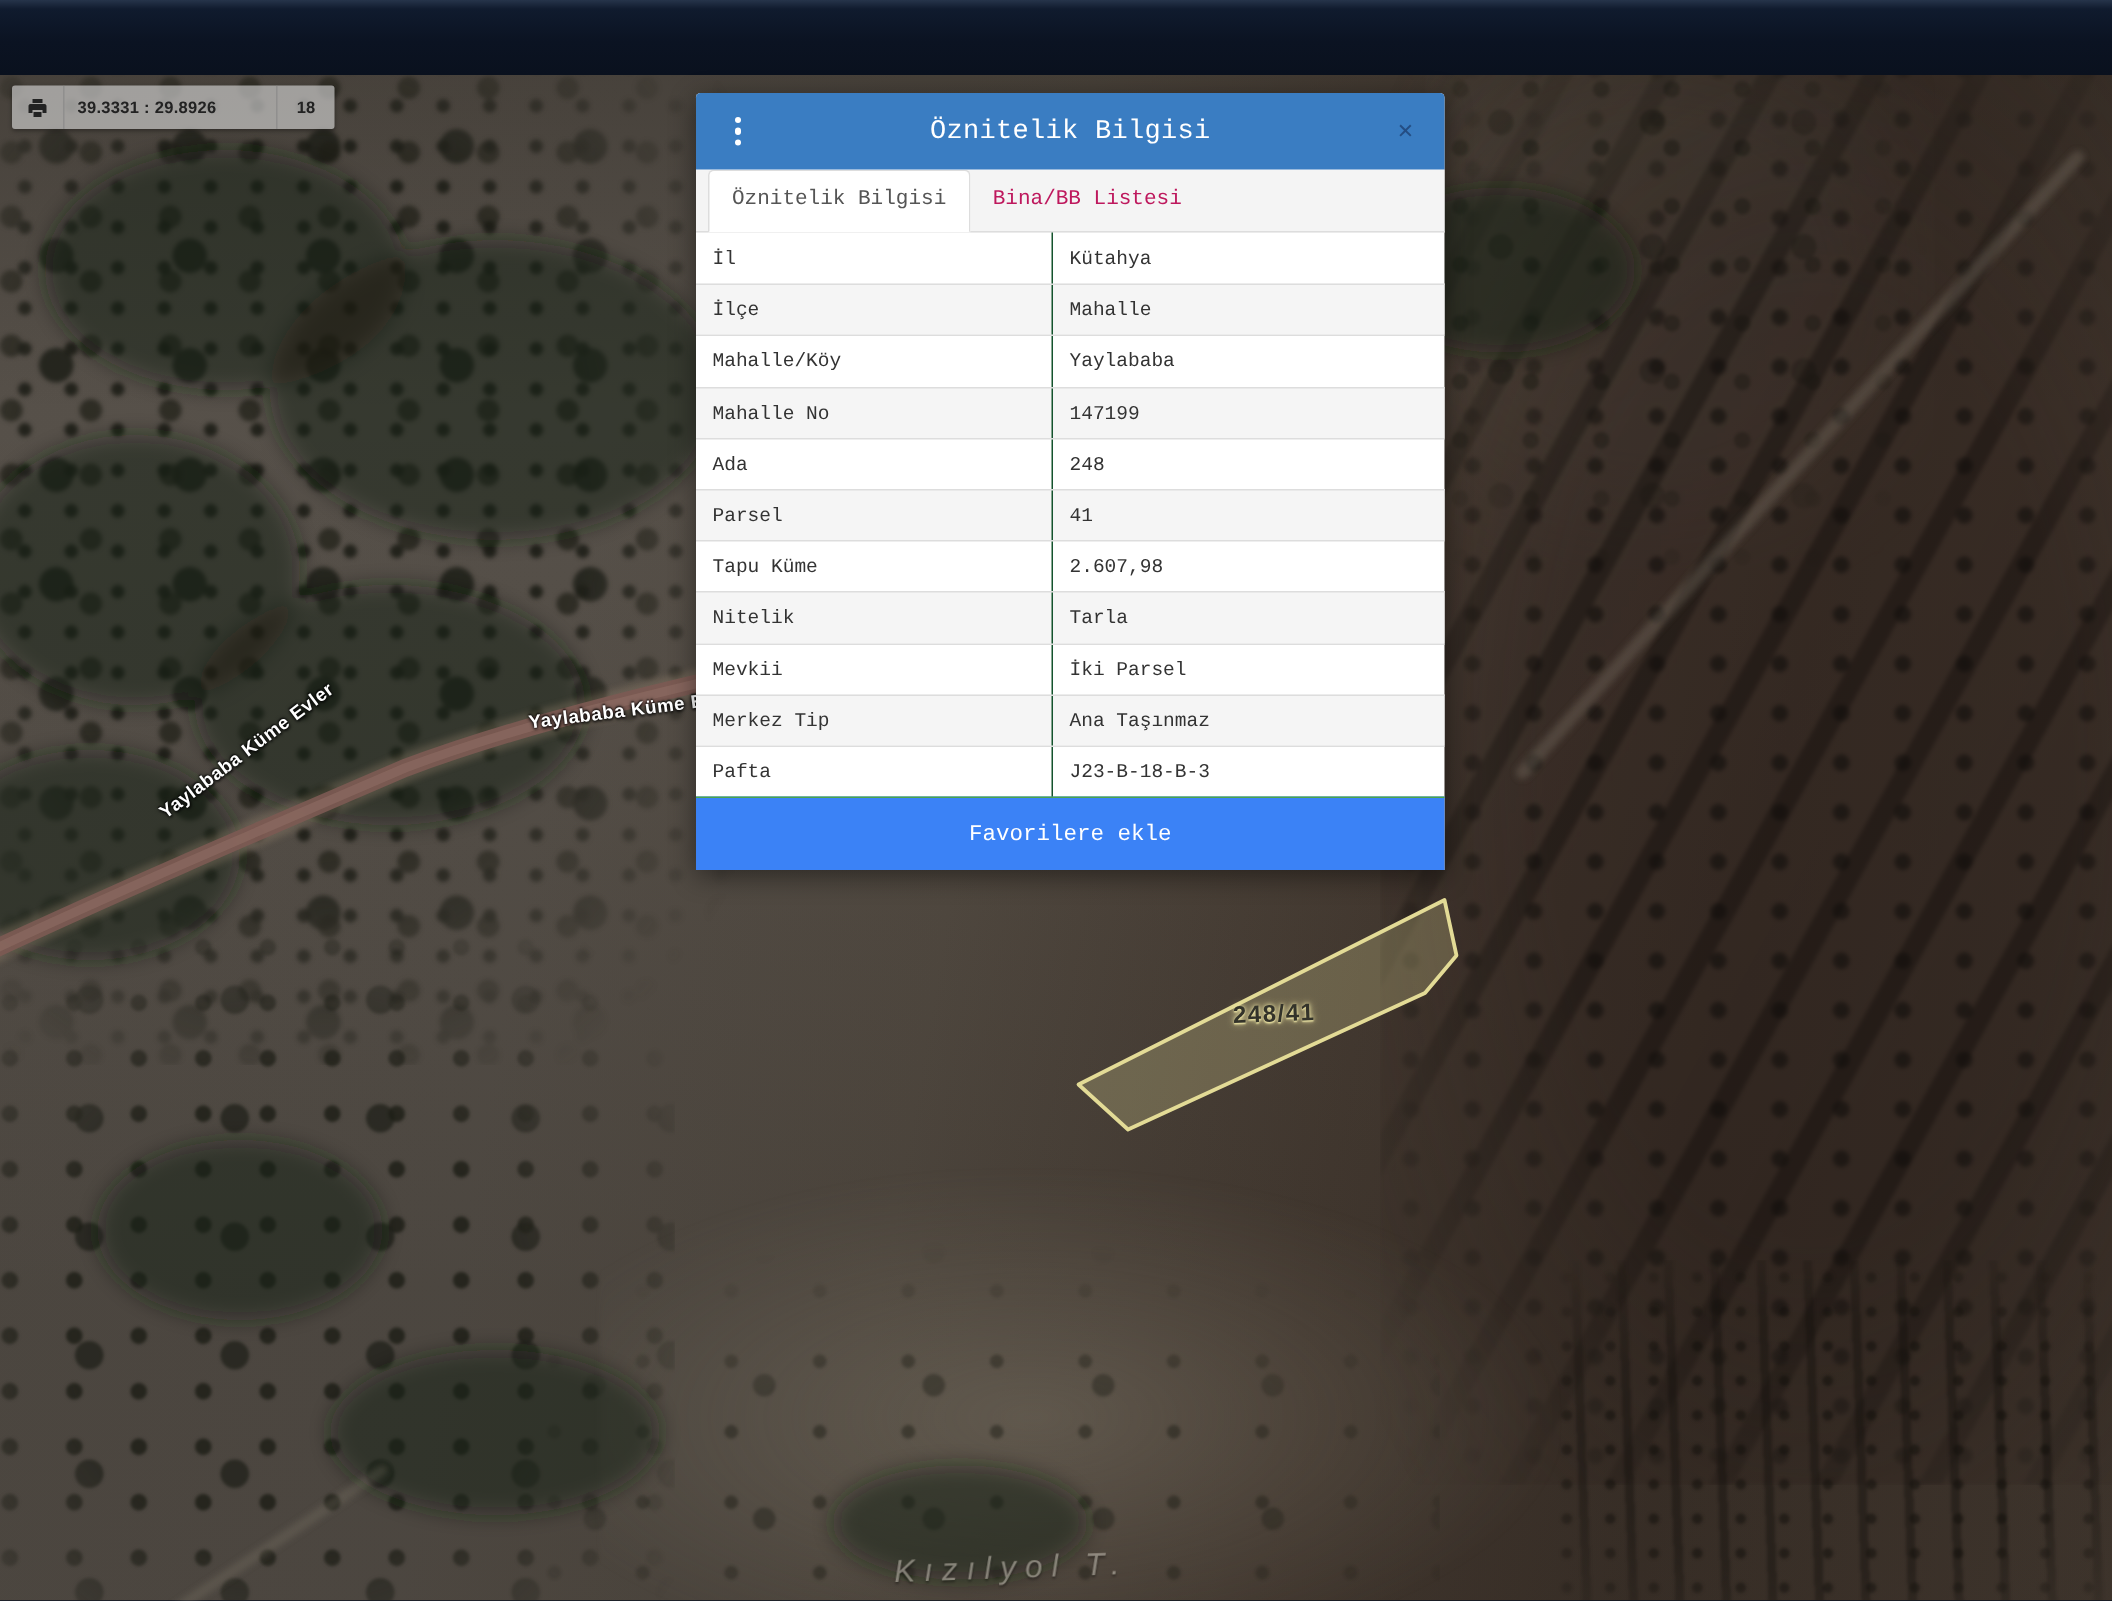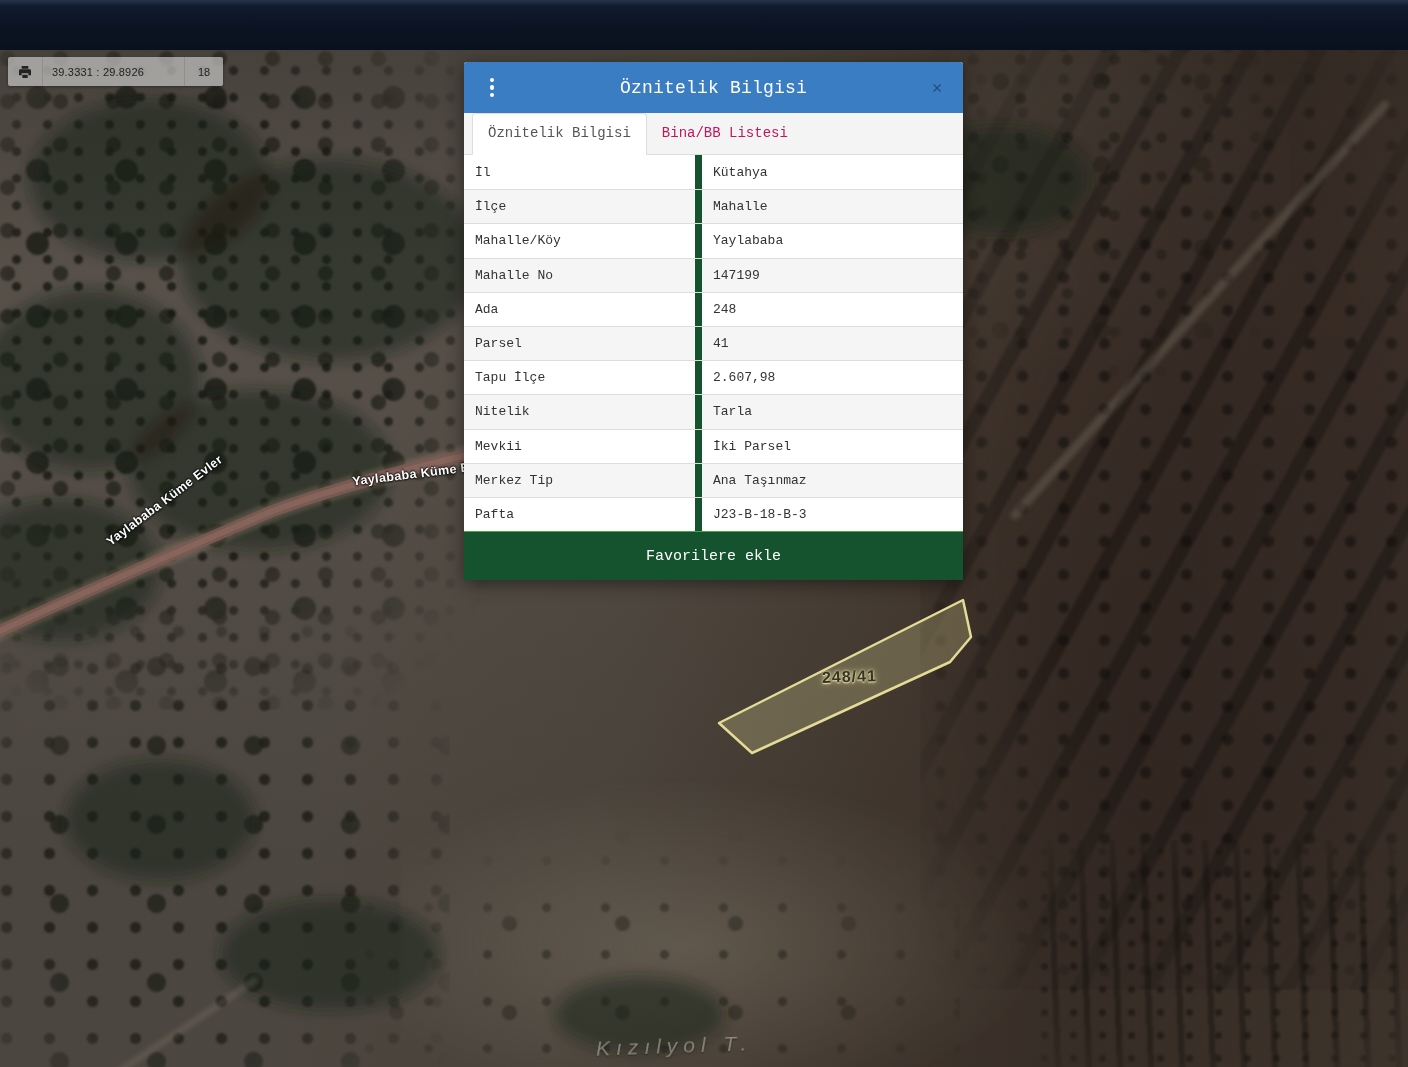--- a/index.html
+++ b/index.html
@@ -110,21 +110,21 @@
   .place-label{
     left:596px;top:984px;color:rgba(206,200,188,.55);font-size:21px;font-style:italic;
     letter-spacing:6px;text-shadow:0 1px 2px rgba(0,0,0,.45);transform:rotate(-2deg);
   }
   
   .controls{
     position:absolute;left:8px;top:57px;height:29px;display:flex;align-items:stretch;
     background:rgba(208,208,208,.66);border-radius:2px;overflow:hidden;
     box-shadow:0 1px 3px rgba(0,0,0,.35);
   }
-  .ctl{display:flex;align-items:center;justify-content:center;color:#222;}
+  .ctl{display:flex;align-items:center;justify-content:center;color:#222;font-weight:bold;}
   .ctl + .ctl{border-left:1px solid rgba(130,130,130,.55);}
   .ctl-print{width:34px;cursor:pointer;}
   .ctl-coords{width:110px;font-size:11px;letter-spacing:.2px;}
   .ctl-zoom{width:38px;font-size:11px;margin-left:31px;}
   
   .modal{
     position:absolute;left:464px;top:62px;width:499px;
     background:#fff;border-radius:3px 3px 0 0;
     box-shadow:0 4px 18px rgba(0,0,0,.45);
     font-family:Liberation Mono, monospace;
@@ -160,26 +160,26 @@
   }
   .tab.inactive{color:#be185d;}
   .table{width:100%;}
   .trow{
     display:flex;height:34.2px;box-sizing:border-box;align-items:center;font-size:13px;color:#333;
   }
   .trow + .trow{border-top:1px solid #ddd;}
   .trow:nth-child(even){background:#f5f5f5;}
   .tlabel{
     width:238px;box-sizing:border-box;padding-left:11px;align-self:stretch;
-    display:flex;align-items:center;border-right:7px solid #14532d;
+    display:flex;align-items:center;border-right:1px solid #14532d;
   }
   .tvalue{flex:1;box-sizing:border-box;padding-left:11px;}
   .fav-btn{
     display:block;width:100%;height:49px;border:none;border-top:1px solid #4aa44a;
-    background:#14532d;color:#fff;font-size:15px;font-family:inherit;cursor:pointer;
+    background:#3b82f6;color:#fff;font-size:15px;font-family:inherit;cursor:pointer;
   }
 </style>
 </head>
 <body>
 
 <div class="navbar"></div>
 
 <div class="map">
   <div class="tex tex-forest-left"></div>
   <div class="tex tex-scrub-topright"></div>
@@ -278,21 +278,21 @@
     </div>
     <div class="trow">
       <div class="tlabel">Ada</div>
       <div class="tvalue">248</div>
     </div>
     <div class="trow">
       <div class="tlabel">Parsel</div>
       <div class="tvalue">41</div>
     </div>
     <div class="trow">
-      <div class="tlabel">Tapu İlçe</div>
+      <div class="tlabel">Tapu Küme</div>
       <div class="tvalue">2.607,98</div>
     </div>
     <div class="trow">
       <div class="tlabel">Nitelik</div>
       <div class="tvalue">Tarla</div>
     </div>
     <div class="trow">
       <div class="tlabel">Mevkii</div>
       <div class="tvalue">İki Parsel</div>
     </div>

